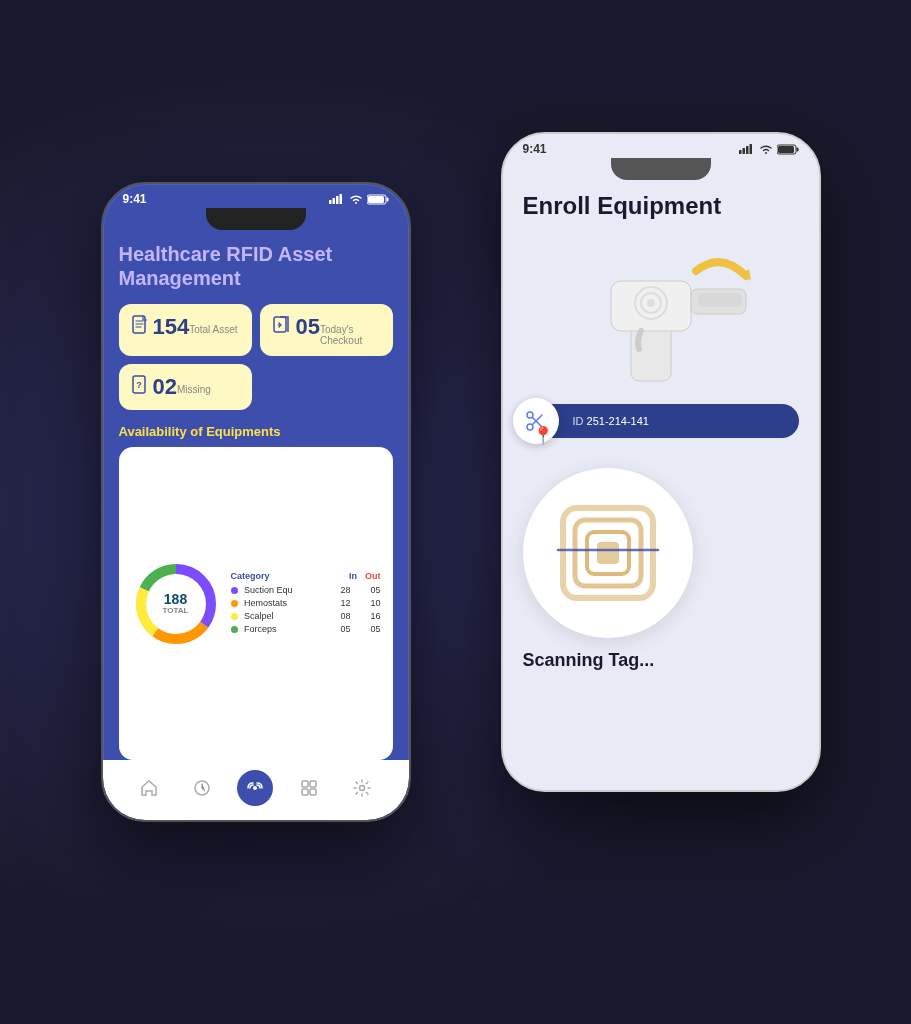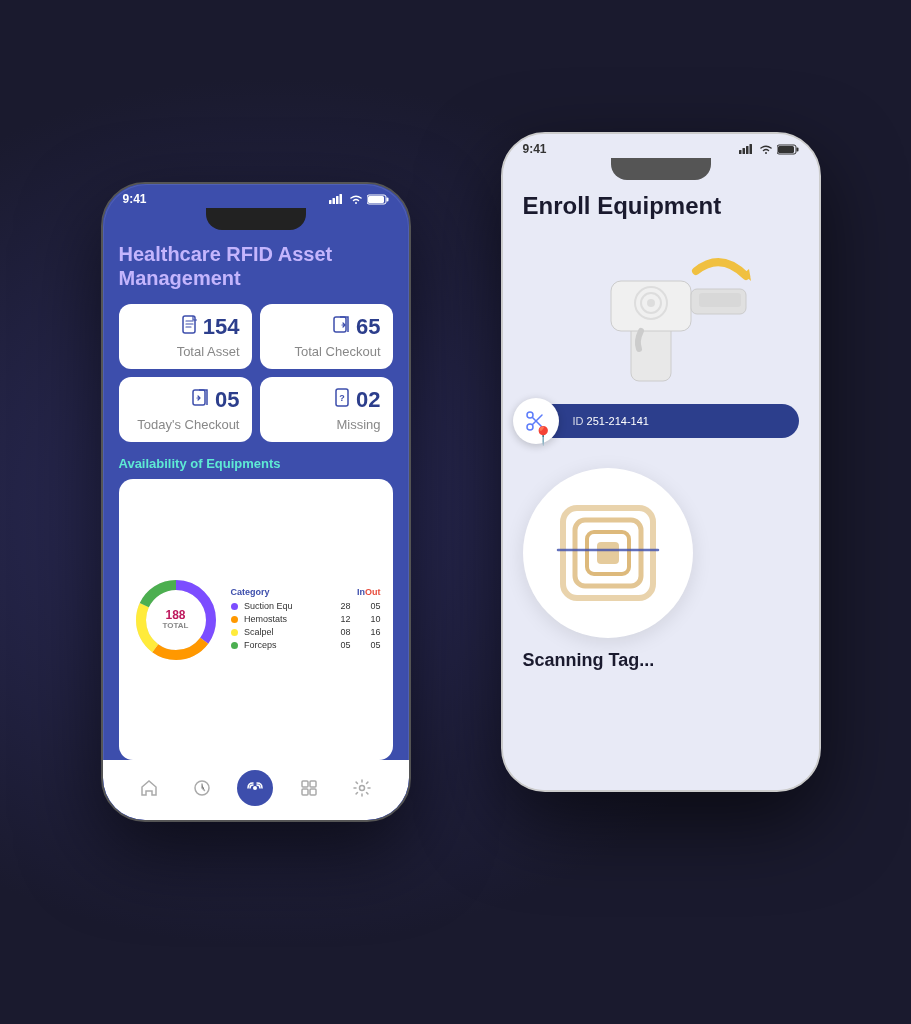--- a/index.html
+++ b/index.html
@@ -103,54 +103,54 @@
 
     
     .stat-grid {
       display: grid;
       grid-template-columns: 1fr 1fr;
       gap: 8px;
       margin-bottom: 14px;
     }
 
     .stat-card {
-      background: #ffffff;
+      background: #fef9c3;
       border-radius: 12px;
       padding: 10px 12px;
       display: flex;
-      flex-direction: column;
-      align-items: flex-end;
+      flex-direction: row;
+      align-items: flex-start;
     }
 
     .stat-card .stat-top {
       display: flex;
       align-items: center;
       gap: 4px;
     }
 
     .stat-card .stat-num {
       font-size: 22px;
       font-weight: 800;
       color: #2c3e8c;
     }
 
     .stat-card .stat-icon {
       color: #3d4eac;
       font-size: 16px;
     }
 
     .stat-card .stat-label {
-      font-size: 13px;
+      font-size: 10px;
       color: #888;
-      margin-top: 4px;
+      margin-top: 10px;
     }
 
     
     .availability-title {
-      color: #5eead4;
+      color: #fde047;
       font-size: 13px;
       font-weight: 700;
       margin-bottom: 8px;
     }
 
     .availability-card {
       background: white;
       border-radius: 14px;
       padding: 10px 12px;
       display: flex;
@@ -170,43 +170,44 @@
     .donut-container .donut-center {
       position: absolute;
       top: 50%;
       left: 50%;
       transform: translate(-50%, -50%);
       text-align: center;
       line-height: 1.1;
     }
 
     .donut-center .donut-num {
-      font-size: 12px;
+      font-size: 14px;
       font-weight: 800;
-      color: #be185d;
+      color: #0c4a6e;
     }
 
     .donut-center .donut-label {
       font-size: 8px;
       color: #888;
       font-weight: 600;
     }
 
     
     .legend {
       flex: 1;
     }
 
     .legend-header {
       display: grid;
       grid-template-columns: 1fr auto auto;
       font-size: 9px;
       font-weight: 700;
       color: #3d4eac;
       margin-bottom: 4px;
+      gap: 8px;
     }
 
     .legend-row {
       display: grid;
       grid-template-columns: 1fr auto auto;
       font-size: 9px;
       color: #333;
       margin-bottom: 3px;
       align-items: center;
       gap: 20px;
@@ -409,33 +410,20 @@
                   <rect x="2" y="1" width="12" height="17" rx="2" fill="none" stroke="#3d4eac" stroke-width="1.5"></rect>
                   <path d="M5 6h7M5 9h7M5 12h5" stroke="#3d4eac" stroke-width="1.2" stroke-linecap="round"></path>
                   <path d="M12 1v4h4" fill="none" stroke="#3d4eac" stroke-width="1.2"></path>
                 </svg>
               </span>
               <span class="stat-num">154</span>
             </div>
             <span class="stat-label">Total Asset</span>
           </div>
 
-          <div class="stat-card">
-            <div class="stat-top">
-              <span class="stat-icon">
-                <svg width="20" height="20" viewBox="0 0 20 20">
-                  <rect x="2" y="2" width="12" height="15" rx="2" fill="none" stroke="#3d4eac" stroke-width="1.5"></rect>
-                  <path d="M8 2 L16 2 L16 17" fill="none" stroke="#3d4eac" stroke-width="1.5"></path>
-                  <path d="M10 10 L13 10 M13 10 L11 8 M13 10 L11 12" stroke="#3d4eac" stroke-width="1.2" stroke-linecap="round"></path>
-                </svg>
-              </span>
-              <span class="stat-num">65</span>
-            </div>
-            <span class="stat-label">Total Checkout</span>
-          </div>
 
           <div class="stat-card">
             <div class="stat-top">
               <span class="stat-icon">
                 <svg width="20" height="20" viewBox="0 0 20 20">
                   <rect x="2" y="2" width="12" height="15" rx="2" fill="none" stroke="#3d4eac" stroke-width="1.5"></rect>
                   <path d="M8 2 L16 2 L16 17" fill="none" stroke="#3d4eac" stroke-width="1.5"></path>
                   <path d="M6 10 L9 10 M9 10 L7 8 M9 10 L7 12" stroke="#3d4eac" stroke-width="1.2" stroke-linecap="round"></path>
                 </svg>
               </span>

